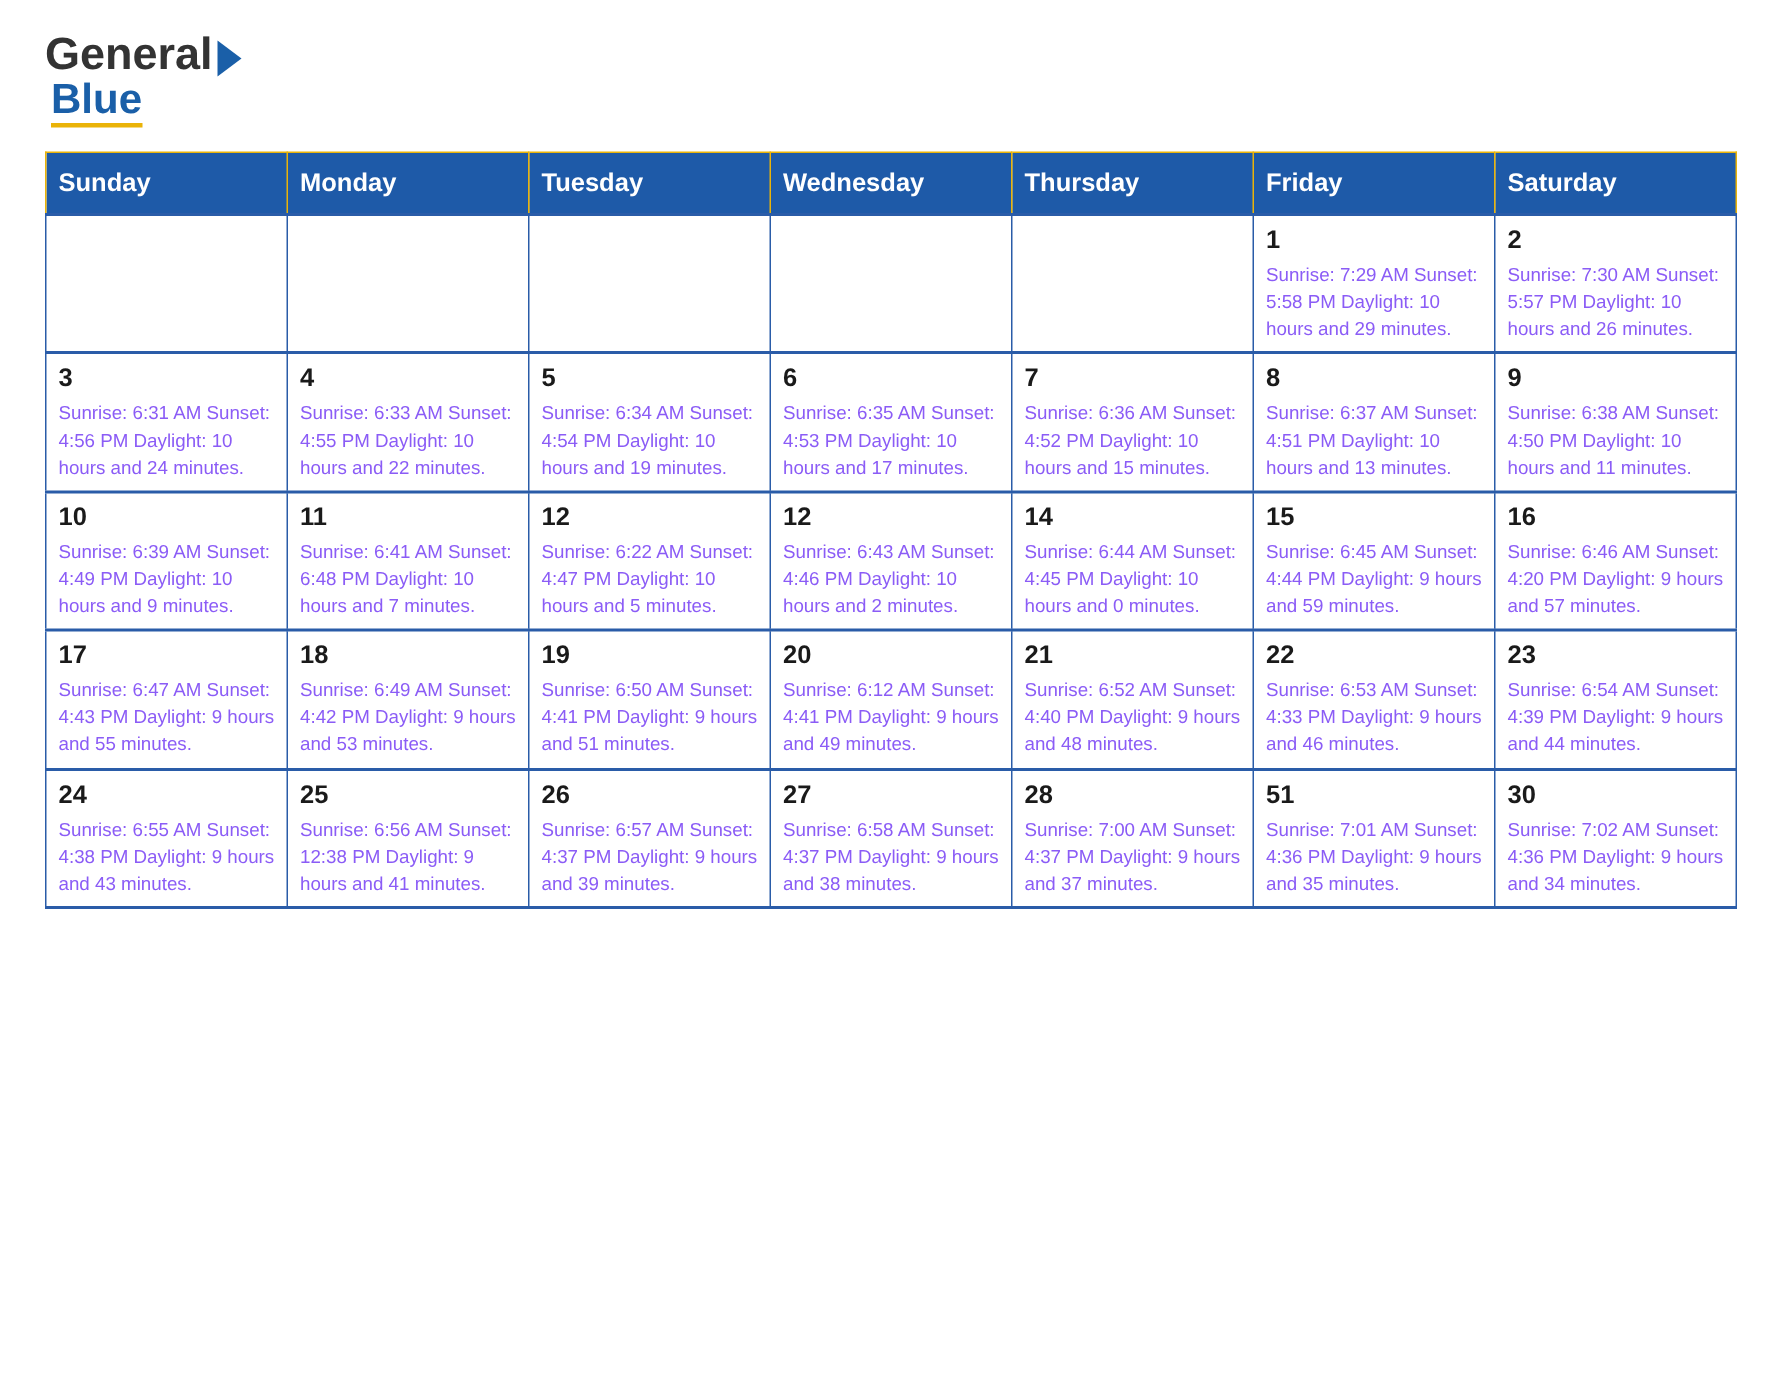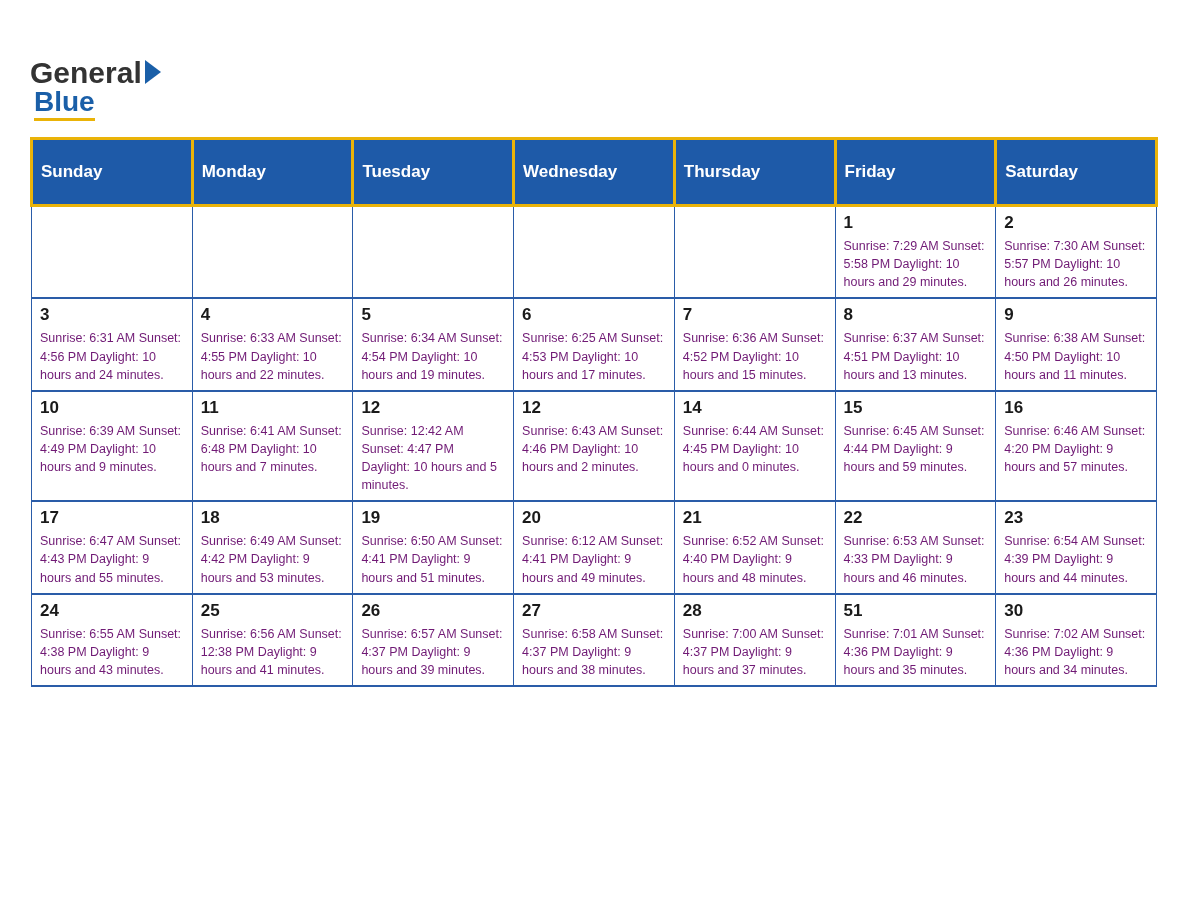--- a/index.html
+++ b/index.html
@@ -38,23 +38,23 @@
     .calendar {
       width: 100%;
       border-collapse: collapse;
       border: 1px solid #2a5ca8;
     }
     .calendar th {
       background-color: #1e5aa8;
       color: #ffffff;
       font-size: 17px;
       font-weight: bold;
-      padding: 22px 8px;
+      padding: 10px 8px;
       text-align: left;
-      border: 3px solid #eab308;
+      border: 1px solid #eab308;
     }
     .calendar td {
       vertical-align: top;
       padding: 6px 8px;
       border: 1px solid #2a5ca8;
       width: 14.28%;
       min-height: 100px;
       background: #ffffff;
     }
     .calendar tr {
@@ -62,33 +62,33 @@
     }
     .day-number {
       font-size: 17px;
       font-weight: bold;
       color: #1a1a1a;
       display: block;
       margin-bottom: 4px;
     }
     .day-info {
       font-size: 12.5px;
-      color: #701a75;
+      color: #8b5cf6;
       line-height: 1.45;
     }
     .empty-cell {
       background: #f5f5f5;
     }
   </style>
 </head>
 <body>
 
 <div class="header-area">
   <div class="logo">
-    <div style="display:flex;align-items:flex-start;margin-top:36px;">
+    <div style="display:flex;align-items:center;">
       <span style="font-size:30px;font-weight:bold;color:#333;font-family:Arial,sans-serif;">General</span>
       <span style="display:inline-block;width:0;height:0;border-left:16px solid #1a5fa8;border-top:12px solid transparent;border-bottom:12px solid transparent;margin-left:3px;margin-top:4px;"></span>
     </div>
     <div style="display:flex;align-items:center;margin-left:4px;margin-top:-4px;">
       <span style="font-size:28px;font-weight:bold;color:#1a5fa8;font-family:Arial,sans-serif;border-bottom:3px solid #eab308;">Blue</span>
     </div>
   </div>
   <div class="title-area">
     <div class="main-title"></div>
     <div class="subtitle"></div>
@@ -146,21 +146,21 @@
         </td>
         <td>
           <span class="day-number">5</span>
           <div class="day-info">Sunrise: 6:34 AM
 Sunset: 4:54 PM
 Daylight: 10 hours
 and 19 minutes.</div>
         </td>
         <td>
           <span class="day-number">6</span>
-          <div class="day-info">Sunrise: 6:25 AM
+          <div class="day-info">Sunrise: 6:35 AM
 Sunset: 4:53 PM
 Daylight: 10 hours
 and 17 minutes.</div>
         </td>
         <td>
           <span class="day-number">7</span>
           <div class="day-info">Sunrise: 6:36 AM
 Sunset: 4:52 PM
 Daylight: 10 hours
 and 15 minutes.</div>
@@ -190,21 +190,21 @@
         </td>
         <td>
           <span class="day-number">11</span>
           <div class="day-info">Sunrise: 6:41 AM
 Sunset: 6:48 PM
 Daylight: 10 hours
 and 7 minutes.</div>
         </td>
         <td>
           <span class="day-number">12</span>
-          <div class="day-info">Sunrise: 12:42 AM
+          <div class="day-info">Sunrise: 6:22 AM
 Sunset: 4:47 PM
 Daylight: 10 hours
 and 5 minutes.</div>
         </td>
         <td>
           <span class="day-number">12</span>
           <div class="day-info">Sunrise: 6:43 AM
 Sunset: 4:46 PM
 Daylight: 10 hours
 and 2 minutes.</div>

